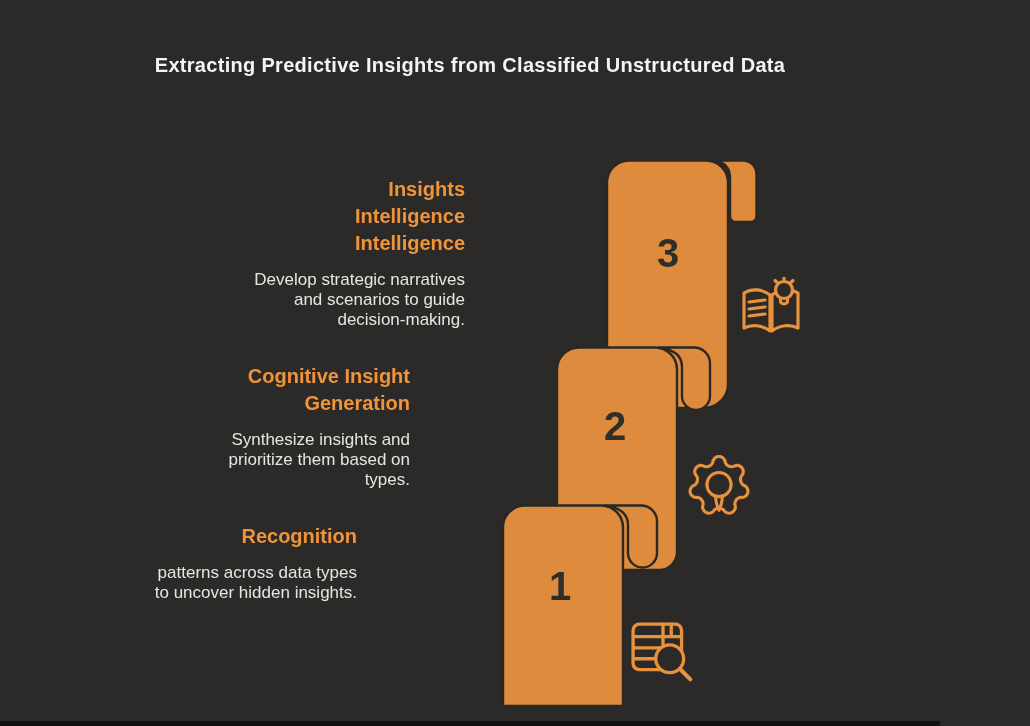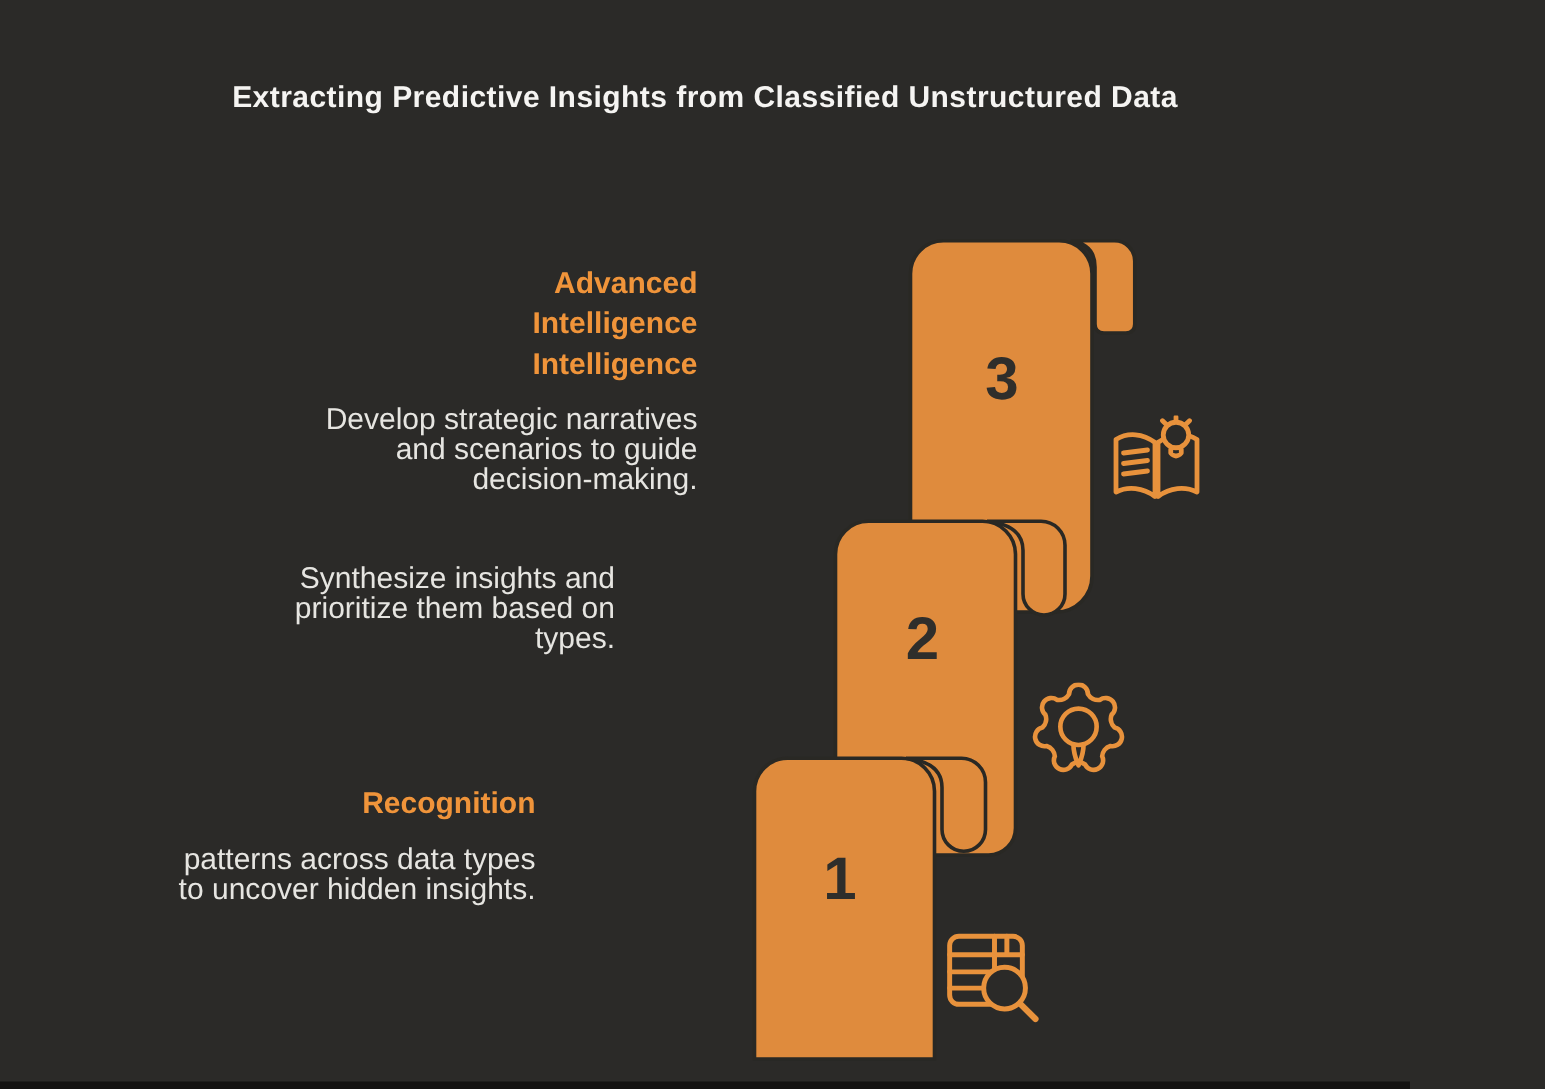--- a/index.html
+++ b/index.html
@@ -26,21 +26,21 @@
     position:absolute;
     transform:translate(-50%,-50%);
     color:#2f2e2b;font-size:40px;font-weight:700;line-height:1;
   }
   .num-3{left:668px;top:253px;}
   .num-2{left:615px;top:426px;}
   .num-1{left:560px;top:586px;}
   .step{position:absolute;text-align:right;}
   .step .ln{display:block;}
   .step-title{color:#f0943a;font-size:20px;font-weight:700;line-height:27px;}
-  .step-desc{color:#e6e5e1;font-size:20px;line-height:20px;margin-top:13px;}
+  .step-desc{color:#e6e5e1;font-size:17px;line-height:20px;margin-top:13px;}
   .step-3{top:176px;right:475px;}
   .step-2{top:363px;right:530px;}
   .step-1{top:523px;right:583px;}
   .icon{position:absolute;}
   .icon-book{left:739px;top:277px;}
   .icon-gear{left:688px;top:455px;}
   .icon-table{left:630px;top:618px;}
 </style>
 </head>
 <body>
@@ -62,32 +62,36 @@
       <path d="M604,505.5 L641,505.5 A16,16 0 0 1 657,521.5 L657,553 A14.5,14.5 0 0 1 628,553 L628,525 Q628,508 604,505.5 Z"></path>
     </g>
   </svg>
 
   <div class="step-number num-3">3</div>
   <div class="step-number num-2">2</div>
   <div class="step-number num-1">1</div>
 
   <div class="step step-3">
     <div class="step-title">
-      <span class="ln">Advanced</span>
+      <span class="ln">Insights</span>
       <span class="ln">Intelligence</span>
       <span class="ln">Intelligence</span>
     </div>
     <div class="step-desc">
       <span class="ln">Develop strategic narratives</span>
       <span class="ln">and scenarios to guide</span>
       <span class="ln">decision-making.</span>
     </div>
   </div>
 
   <div class="step step-2">
+    <div class="step-title">
+      <span class="ln">Cognitive Insight</span>
+      <span class="ln">Generation</span>
+    </div>
     <div class="step-desc">
       <span class="ln">Synthesize insights and</span>
       <span class="ln">prioritize them based on</span>
       <span class="ln">types.</span>
     </div>
   </div>
 
   <div class="step step-1">
     <div class="step-title">
       <span class="ln">Recognition</span>

